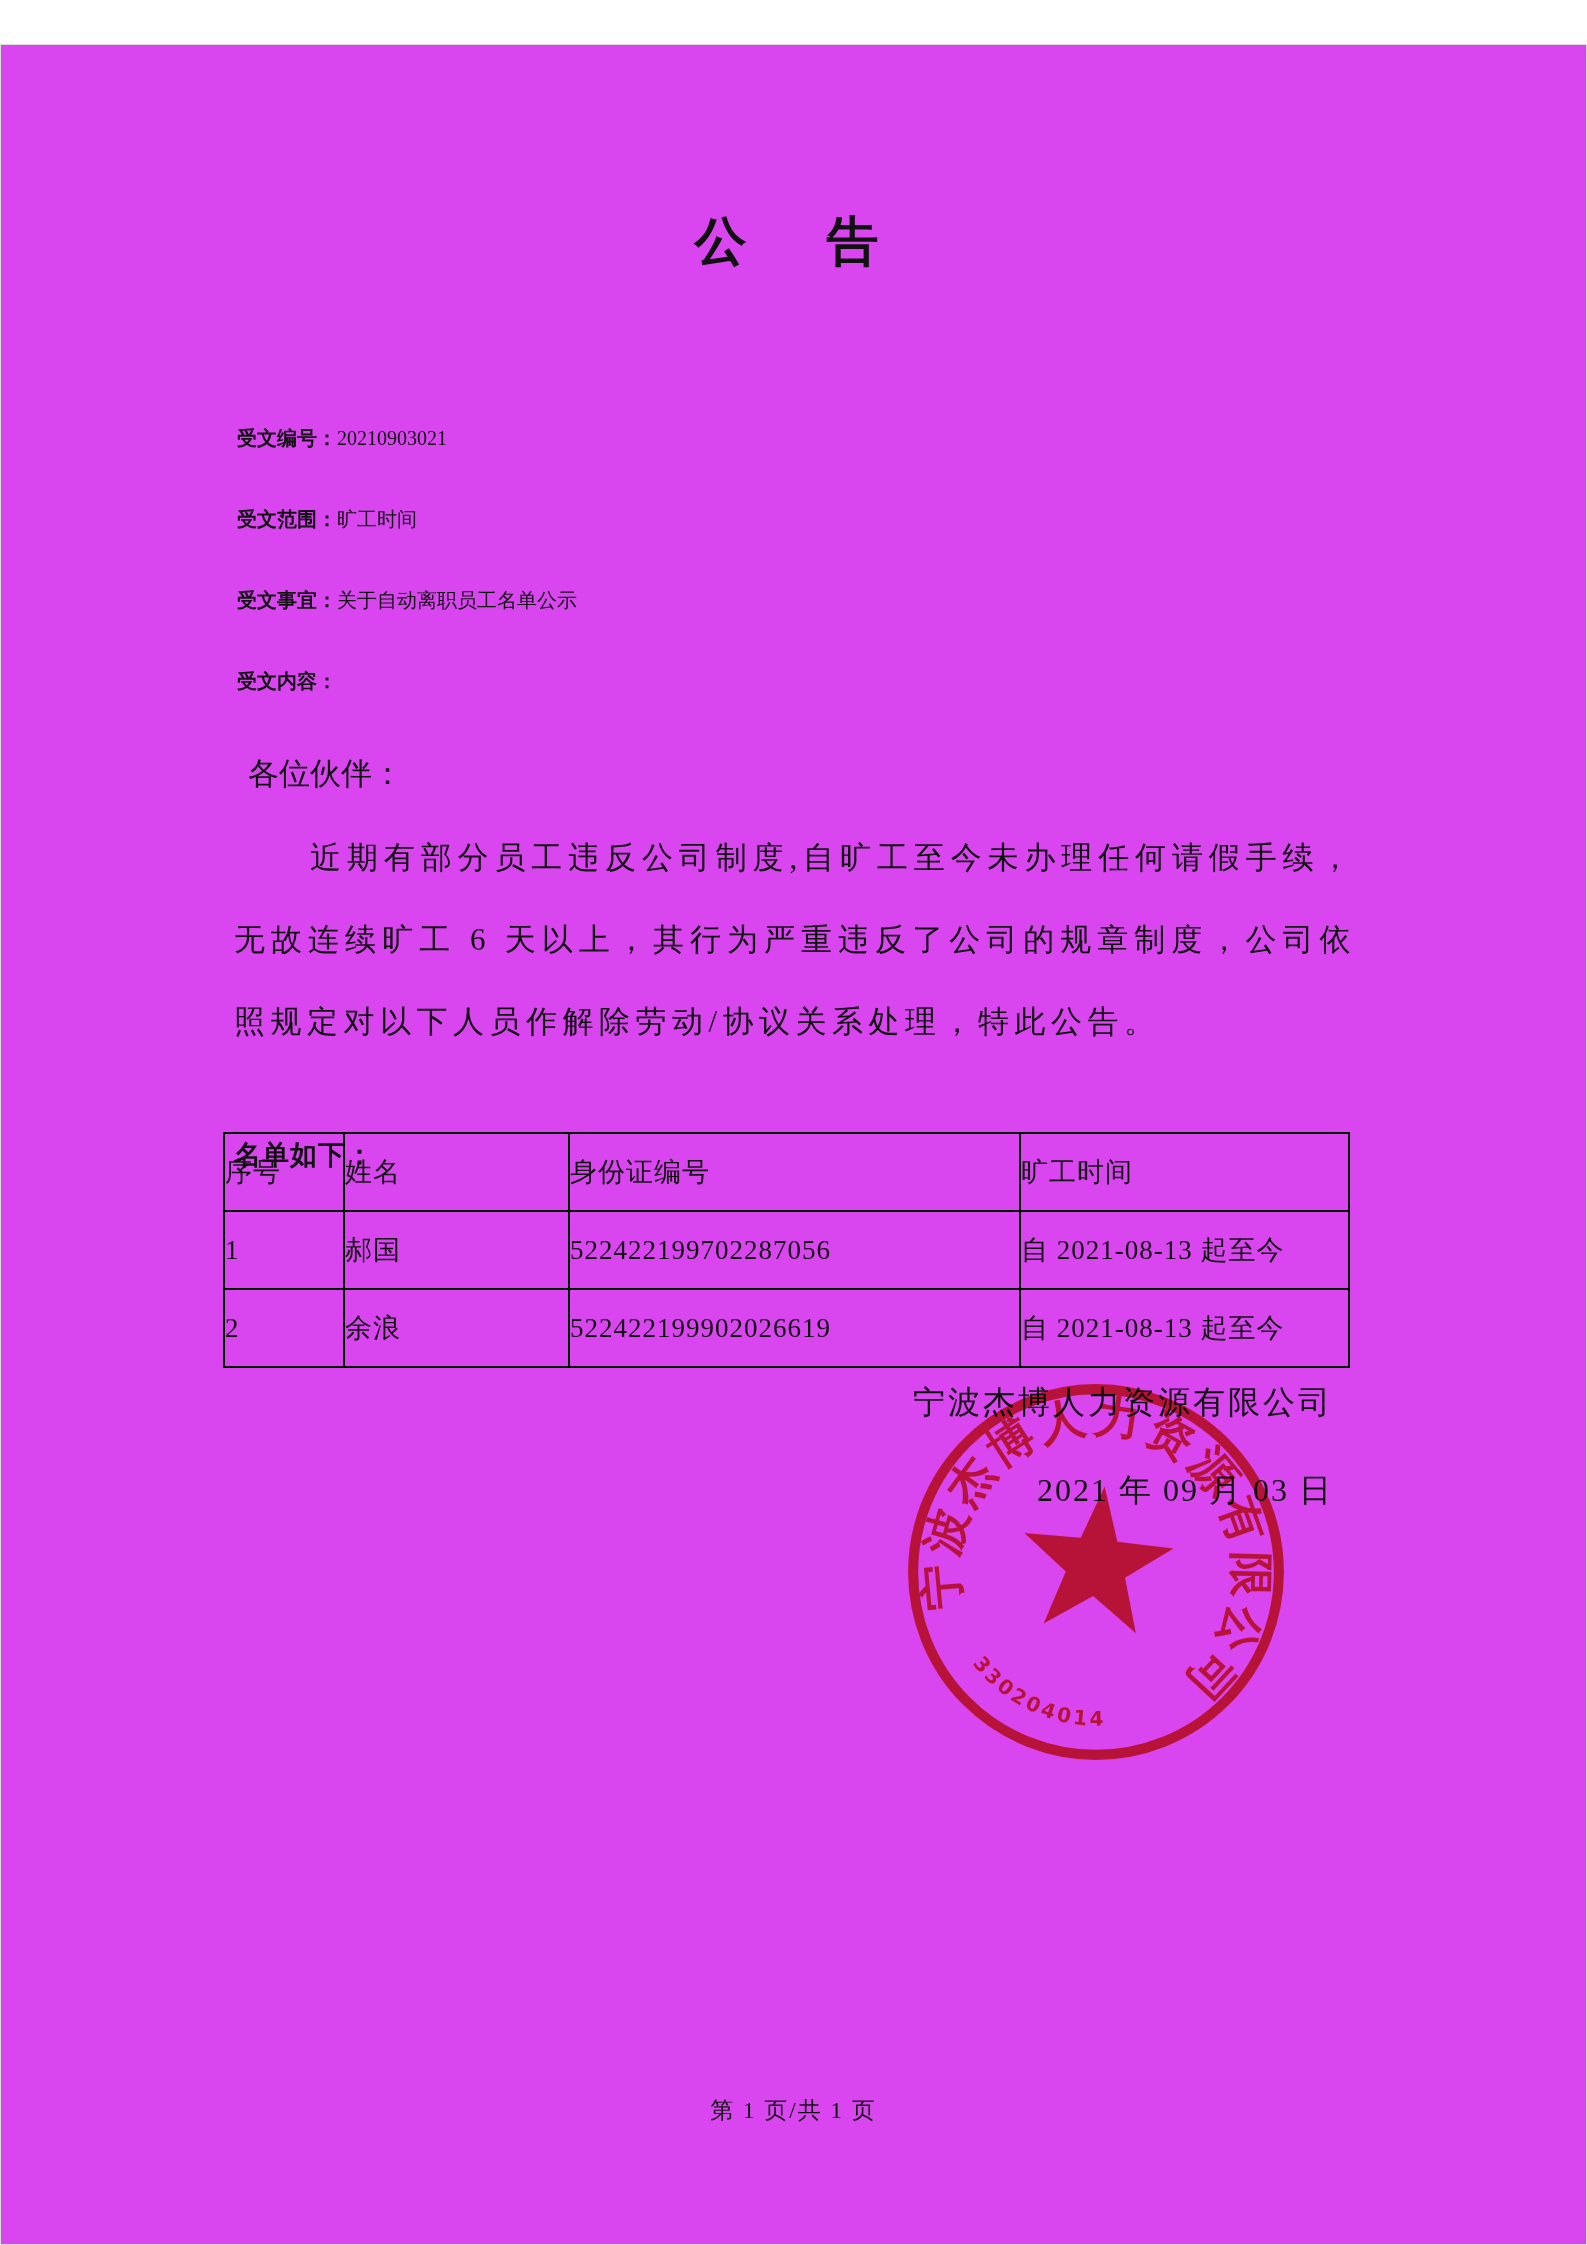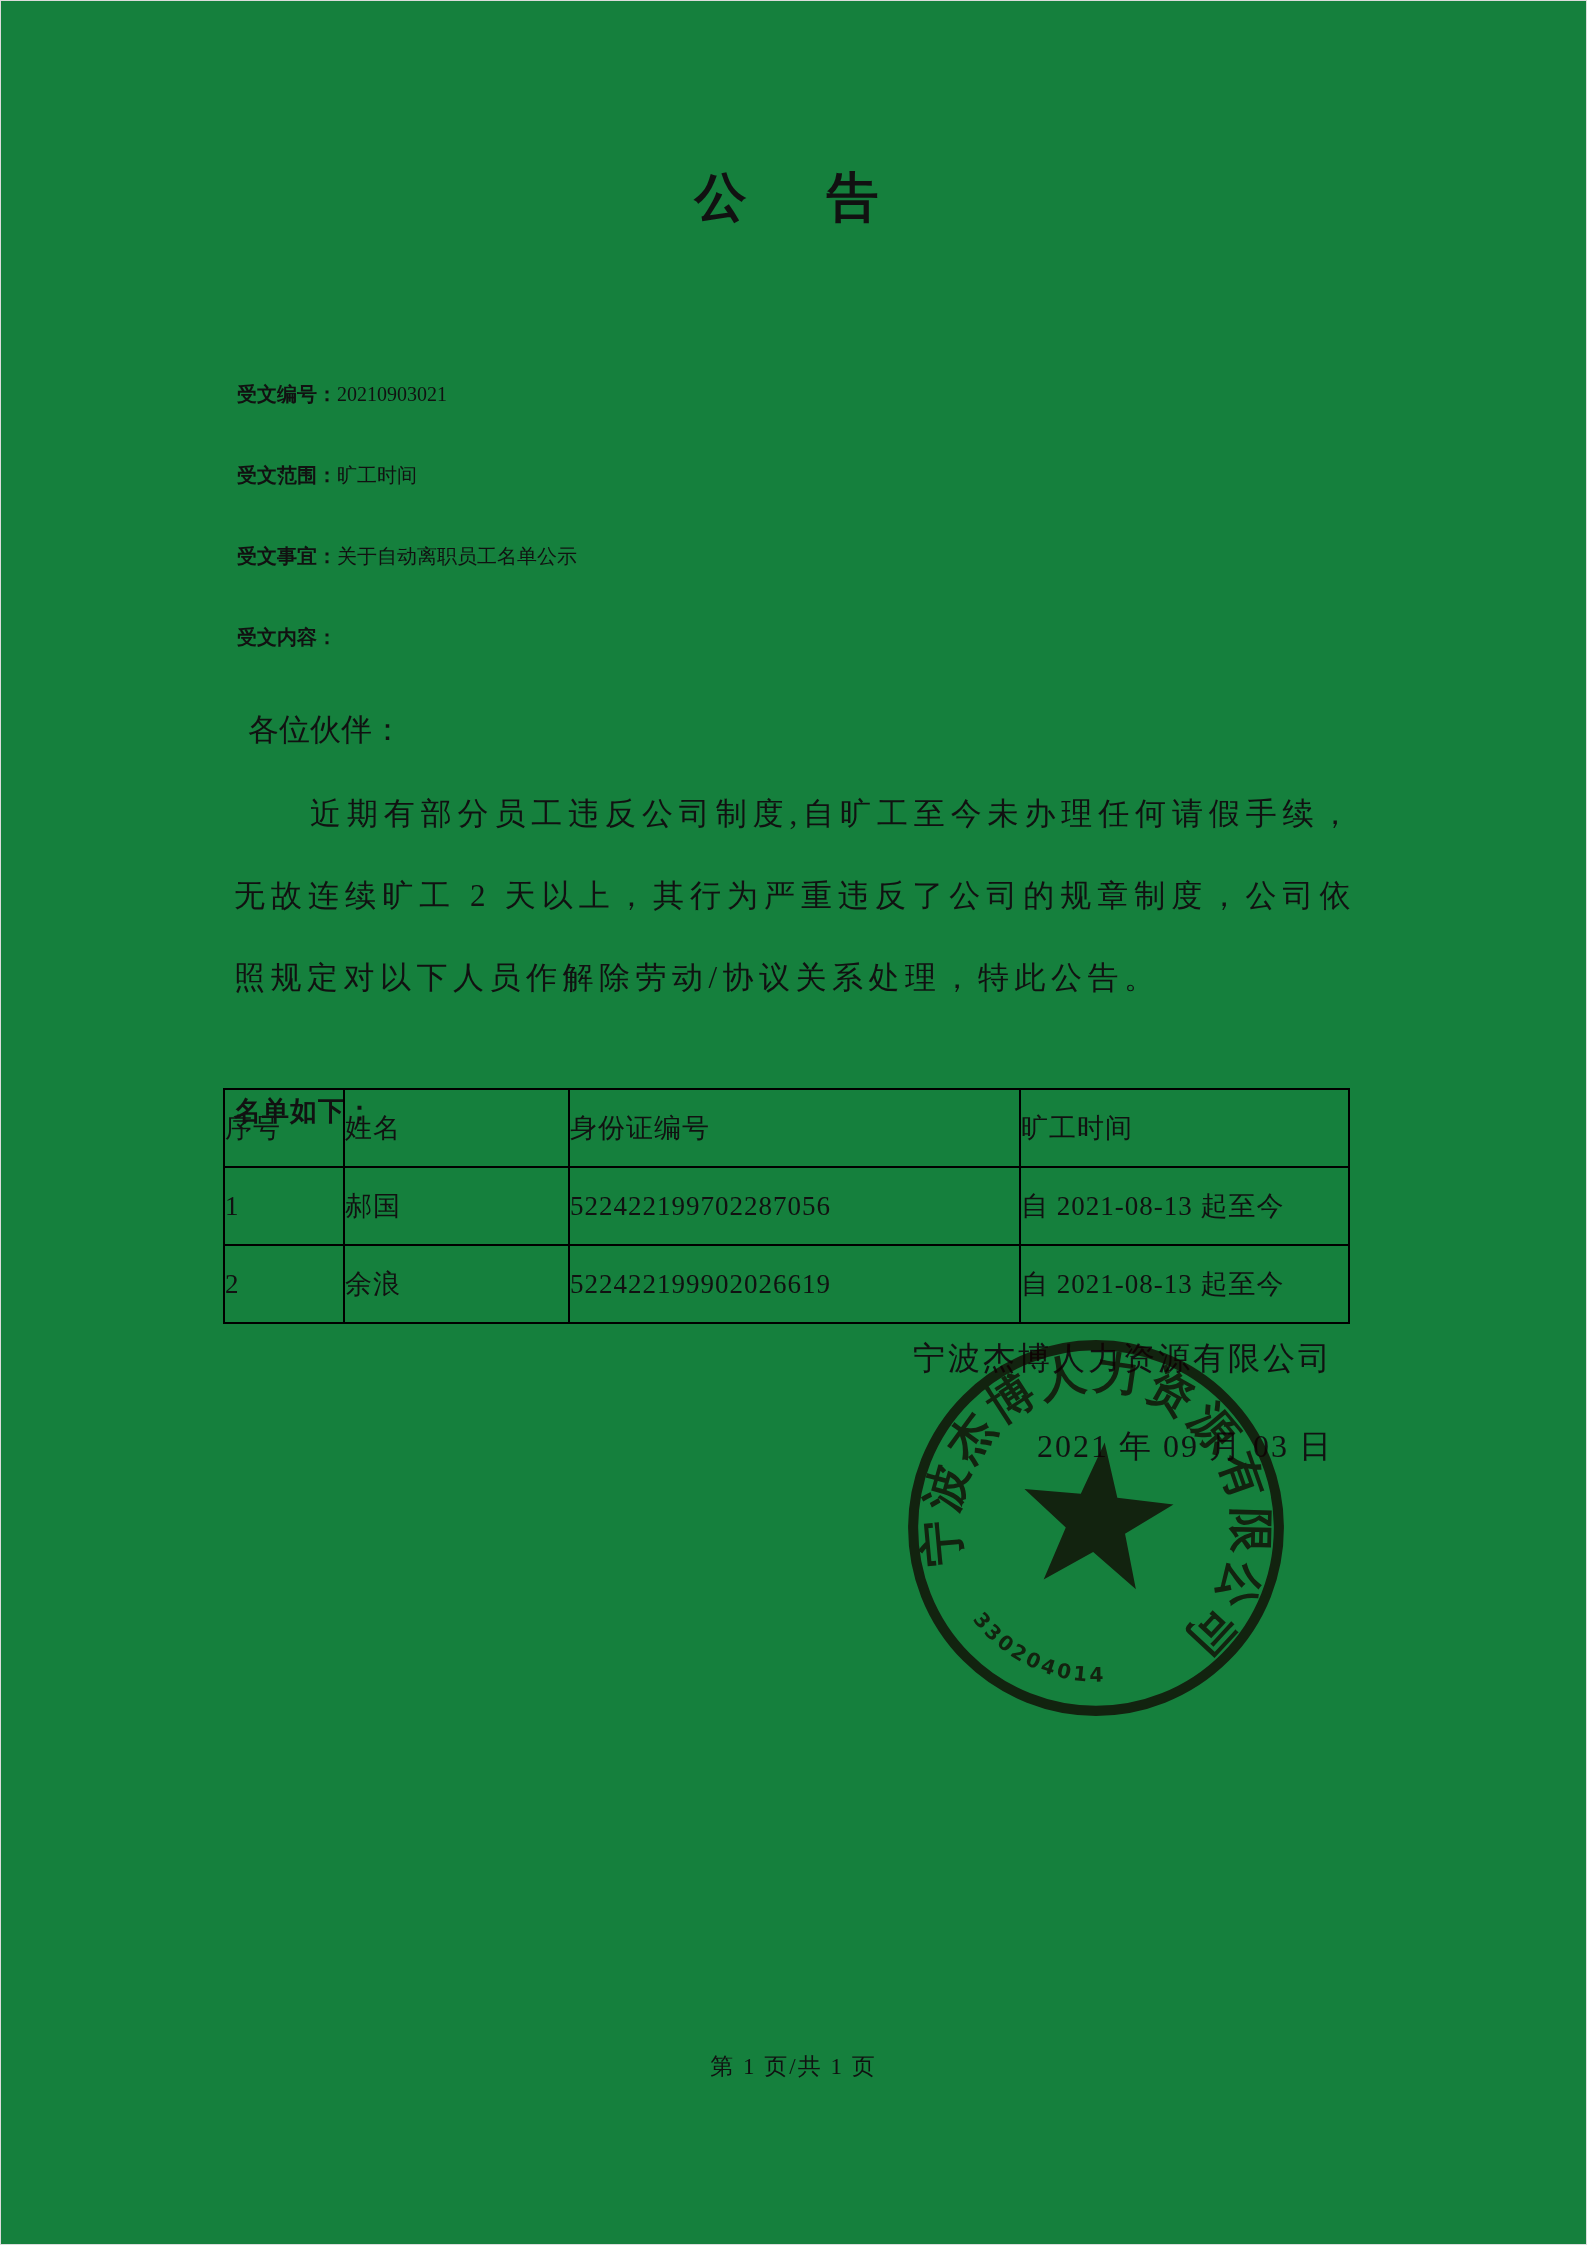--- a/index.html
+++ b/index.html
@@ -1,17 +1,17 @@
 <!DOCTYPE html>
 <html><head>
 <meta charset="utf-8">
 <style>
   html,body{margin:0;padding:0;background:#ffffff;}
   body{width:1587px;height:2245px;position:relative;font-family:"Liberation Serif","DejaVu Serif",serif;color:#111;}
-  .page{position:absolute;inset:0;border:1px solid #dcdcdc;background:#15803d;overflow:hidden;}
+  .page{position:absolute;inset:0;border:1px solid #dcdcdc;background:#d946ef;overflow:hidden;margin-top:44px;}
   .title{position:absolute;top:162px;left:0;width:100%;text-align:center;font-size:52px;font-weight:700;letter-spacing:14px;}
   .field-line{position:absolute;left:236px;font-size:20px;white-space:nowrap;}
   .field-label{font-weight:700;}
   .field-value{font-weight:400;}
   .salutation{position:absolute;left:247px;top:708px;font-size:31px;}
   .body-par{position:absolute;left:233px;top:772px;width:1122px;font-size:31px;line-height:82px;letter-spacing:5.5px;text-align:justify;text-indent:76px;}
   .list-heading{position:absolute;left:233px;top:1092px;font-size:27px;font-weight:700;letter-spacing:1px;}
   table.roster{position:absolute;left:222px;top:1087px;border-collapse:collapse;table-layout:fixed;}
   table.roster td,table.roster th{border:2px solid #000;font-weight:400;text-align:left;vertical-align:middle;height:76px;font-size:27px;letter-spacing:1px;padding:0;}
   .col-0{width:118px;}.col-1{width:223px;}.col-2{width:449px;}.col-3{width:327px;}
@@ -35,21 +35,21 @@
   </div>
   <div class="field-line" style="top:542px">
     <span class="field-label">受文事宜：</span><span class="field-value">关于自动离职员工名单公示</span>
   </div>
   <div class="field-line" style="top:623px">
     <span class="field-label">受文内容：</span><span class="field-value"></span>
   </div>
 
   <div class="salutation">各位伙伴：</div>
 
-  <div class="body-par">近期有部分员工违反公司制度,自旷工至今未办理任何请假手续，无故连续旷工 2 天以上，其行为严重违反了公司的规章制度，公司依照规定对以下人员作解除劳动/协议关系处理，特此公告。</div>
+  <div class="body-par">近期有部分员工违反公司制度,自旷工至今未办理任何请假手续，无故连续旷工 6 天以上，其行为严重违反了公司的规章制度，公司依照规定对以下人员作解除劳动/协议关系处理，特此公告。</div>
 
   <div class="list-heading">名单如下：</div>
 
   <table class="roster">
     <tbody>
         <tr>
       <th class="col-0">序号</th>
       <th class="col-1">姓名</th>
       <th class="col-2">身份证编号</th>
       <th class="col-3">旷工时间</th>

